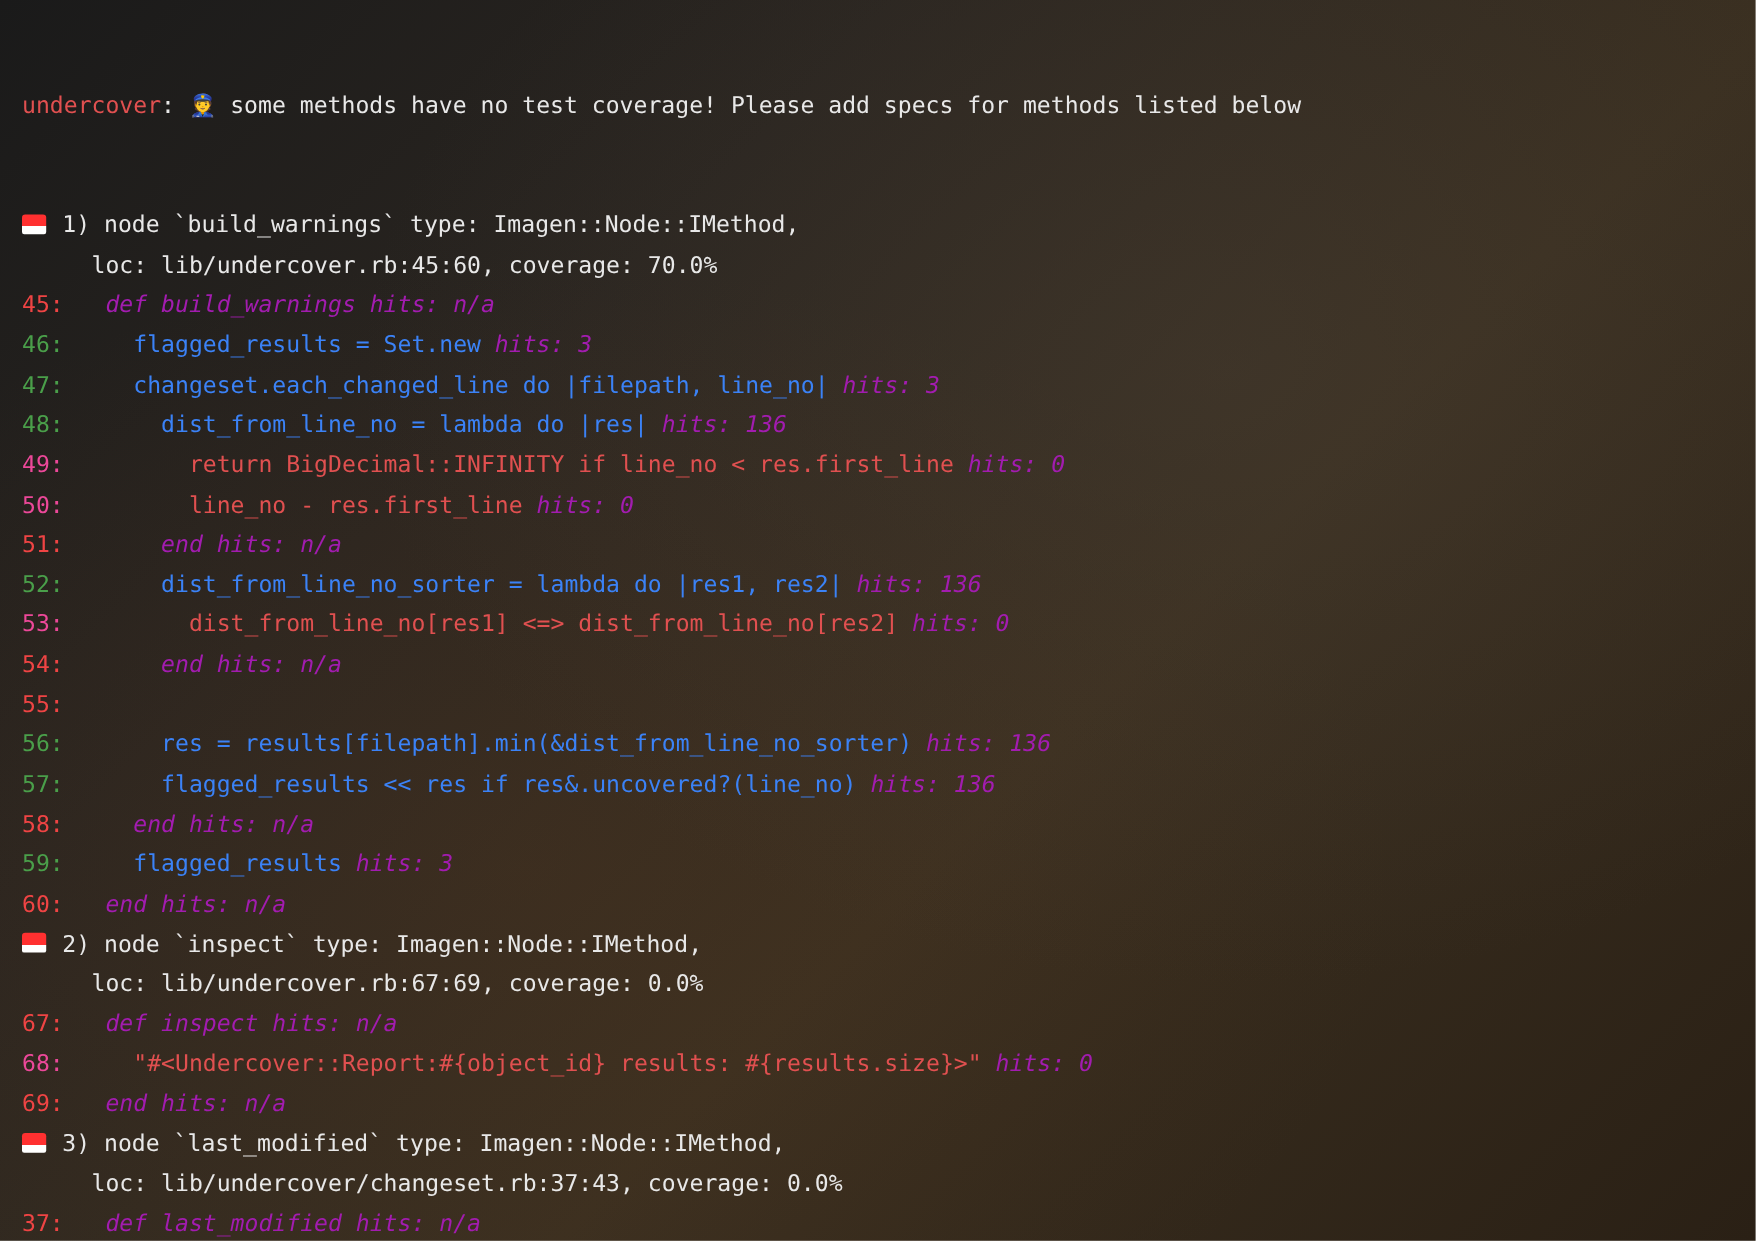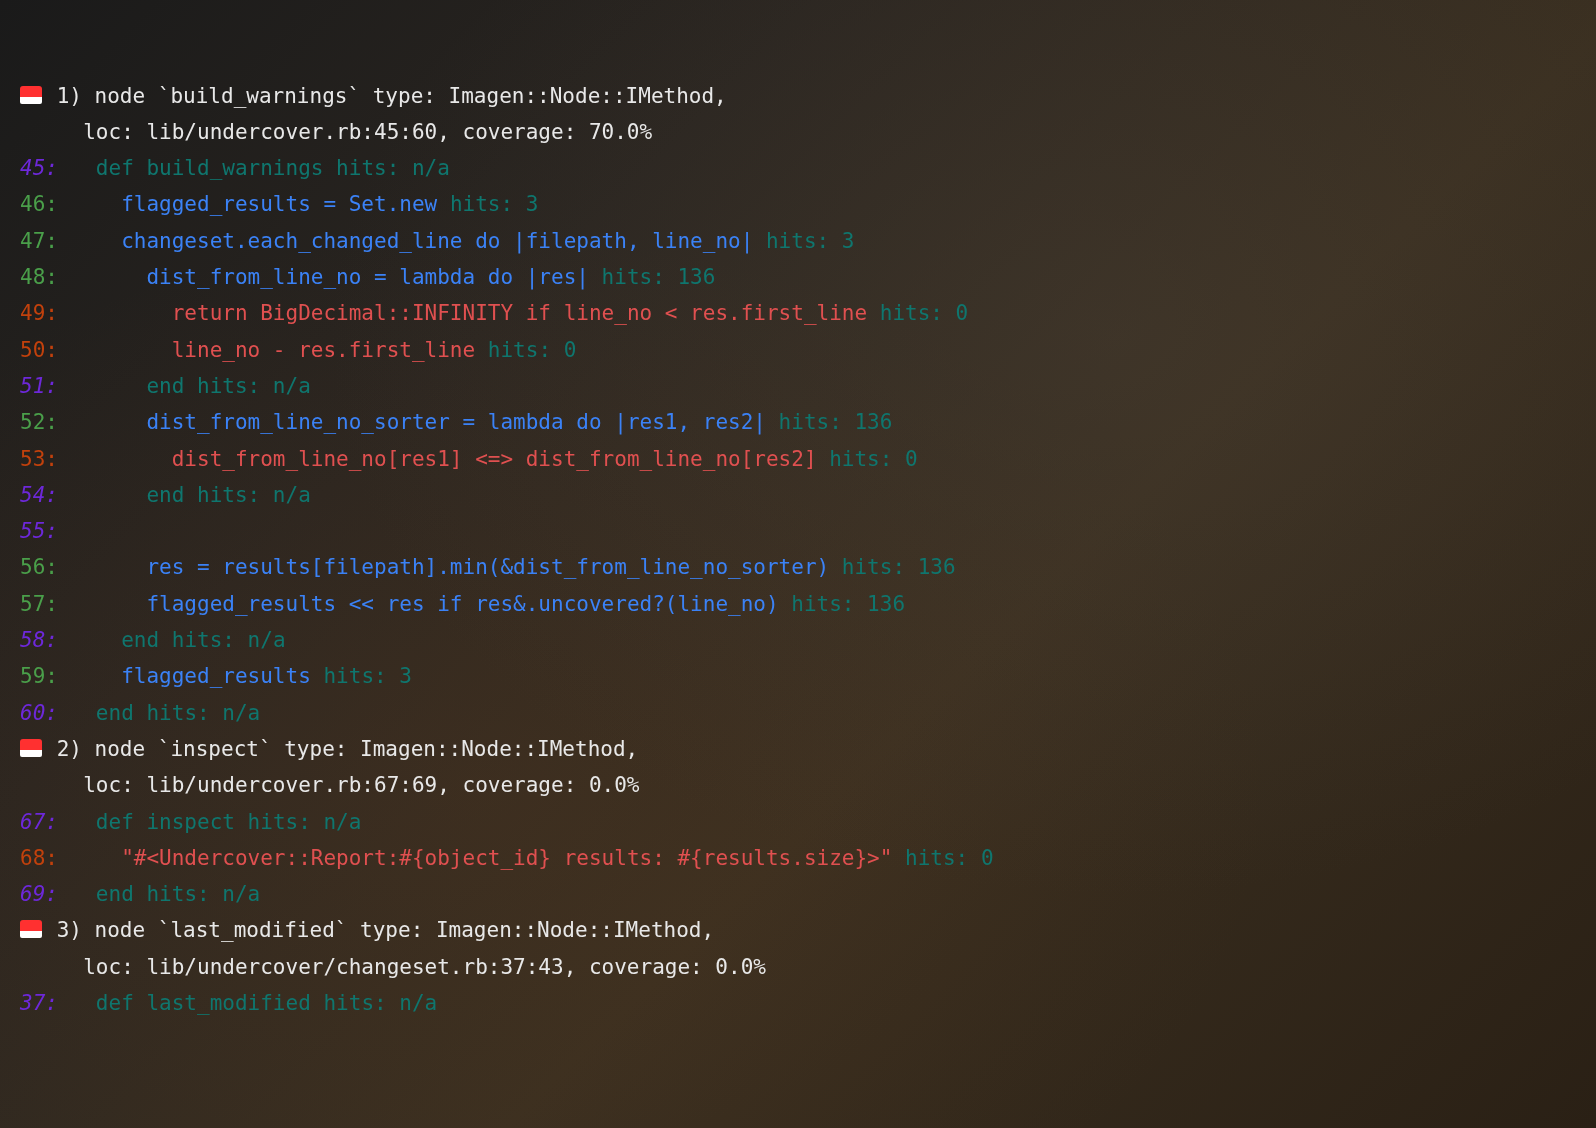--- a/index.html
+++ b/index.html
@@ -22,25 +22,26 @@
       background: 
         radial-gradient(ellipse at 70% 30%, rgba(80,70,60,0.3) 0%, transparent 50%),
         radial-gradient(ellipse at 30% 70%, rgba(100,60,30,0.2) 0%, transparent 50%);
       pointer-events: none;
     }
     .term { position: relative; z-index: 1; white-space: pre; }
     .line { display: block; }
     .red { color: #e05050; }
     .green { color: #3b82f6; }
     .ln-green { color: #4a9f4a; text-align: right; }
-    .ln-red { color: #c2410c; }
-    .ln-dim { color: #6d28d9; font-style: italic; }
-    .dim { color: #0f766e; }
+    .ln-red { color: #ec4899; }
+    .ln-dim { color: #ef4444; }
+    .dim { color: #a21caf; font-style: italic; }
     .white { color: #e8e8e8; }
     .siren { display: inline-block; width: 22px; height: 18px; background: linear-gradient(#ff3030 60%, #ffffff 60%); border-radius: 3px 3px 2px 2px; vertical-align: middle; margin-right: 2px; position: relative; top:-2px;}
     .cop { font-size: 20px; }
   </style>
 </head>
 <body>
 
 <div class="term">
+  <span class="line"><span class="red">undercover</span><span class="white">: </span><span class="cop">👮</span><span class="white"> some methods have no test coverage! Please add specs for methods listed below</span></span>
   <div id="nodes"><span class="line"><span class="siren"></span><span class="white"> 1)</span><span class="white"> node `build_warnings` type: Imagen::Node::IMethod,</span></span><span class="line"><span class="white">     loc: lib/undercover.rb:45:60, coverage: 70.0%</span></span><span class="line"><span class="ln-dim">45:</span><span class="dim">   def build_warnings </span><span class="dim">hits: n/a</span></span><span class="line"><span class="ln-green">46:</span><span class="green">     flagged_results = Set.new </span><span class="dim">hits: 3</span></span><span class="line"><span class="ln-green">47:</span><span class="green">     changeset.each_changed_line do |filepath, line_no| </span><span class="dim">hits: 3</span></span><span class="line"><span class="ln-green">48:</span><span class="green">       dist_from_line_no = lambda do |res| </span><span class="dim">hits: 136</span></span><span class="line"><span class="ln-red">49:</span><span class="red">         return BigDecimal::INFINITY if line_no &lt; res.first_line </span><span class="dim">hits: 0</span></span><span class="line"><span class="ln-red">50:</span><span class="red">         line_no - res.first_line </span><span class="dim">hits: 0</span></span><span class="line"><span class="ln-dim">51:</span><span class="dim">       end </span><span class="dim">hits: n/a</span></span><span class="line"><span class="ln-green">52:</span><span class="green">       dist_from_line_no_sorter = lambda do |res1, res2| </span><span class="dim">hits: 136</span></span><span class="line"><span class="ln-red">53:</span><span class="red">         dist_from_line_no[res1] &lt;=&gt; dist_from_line_no[res2] </span><span class="dim">hits: 0</span></span><span class="line"><span class="ln-dim">54:</span><span class="dim">       end </span><span class="dim">hits: n/a</span></span><span class="line"><span class="ln-dim">55:</span><span class="dim"></span></span><span class="line"><span class="ln-green">56:</span><span class="green">       res = results[filepath].min(&amp;dist_from_line_no_sorter) </span><span class="dim">hits: 136</span></span><span class="line"><span class="ln-green">57:</span><span class="green">       flagged_results &lt;&lt; res if res&amp;.uncovered?(line_no) </span><span class="dim">hits: 136</span></span><span class="line"><span class="ln-dim">58:</span><span class="dim">     end </span><span class="dim">hits: n/a</span></span><span class="line"><span class="ln-green">59:</span><span class="green">     flagged_results </span><span class="dim">hits: 3</span></span><span class="line"><span class="ln-dim">60:</span><span class="dim">   end </span><span class="dim">hits: n/a</span></span><span class="line"><span class="siren"></span><span class="white"> 2)</span><span class="white"> node `inspect` type: Imagen::Node::IMethod,</span></span><span class="line"><span class="white">     loc: lib/undercover.rb:67:69, coverage: 0.0%</span></span><span class="line"><span class="ln-dim">67:</span><span class="dim">   def inspect </span><span class="dim">hits: n/a</span></span><span class="line"><span class="ln-red">68:</span><span class="red">     "#&lt;Undercover::Report:#{object_id} results: #{results.size}&gt;" </span><span class="dim">hits: 0</span></span><span class="line"><span class="ln-dim">69:</span><span class="dim">   end </span><span class="dim">hits: n/a</span></span><span class="line"><span class="siren"></span><span class="white"> 3)</span><span class="white"> node `last_modified` type: Imagen::Node::IMethod,</span></span><span class="line"><span class="white">     loc: lib/undercover/changeset.rb:37:43, coverage: 0.0%</span></span><span class="line"><span class="ln-dim">37:</span><span class="dim">   def last_modified </span><span class="dim">hits: n/a</span></span></div>
 </div>
 
 </body></html>

